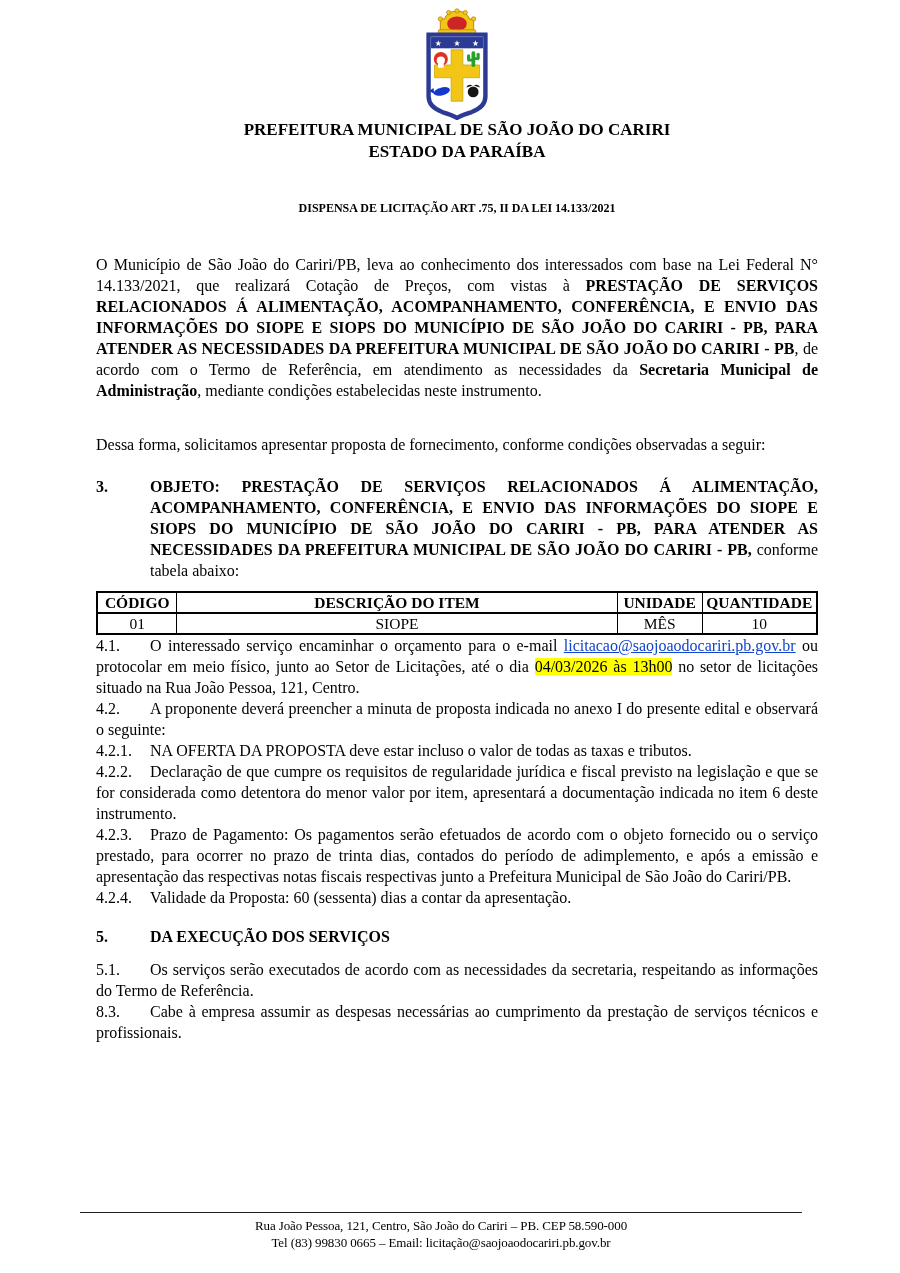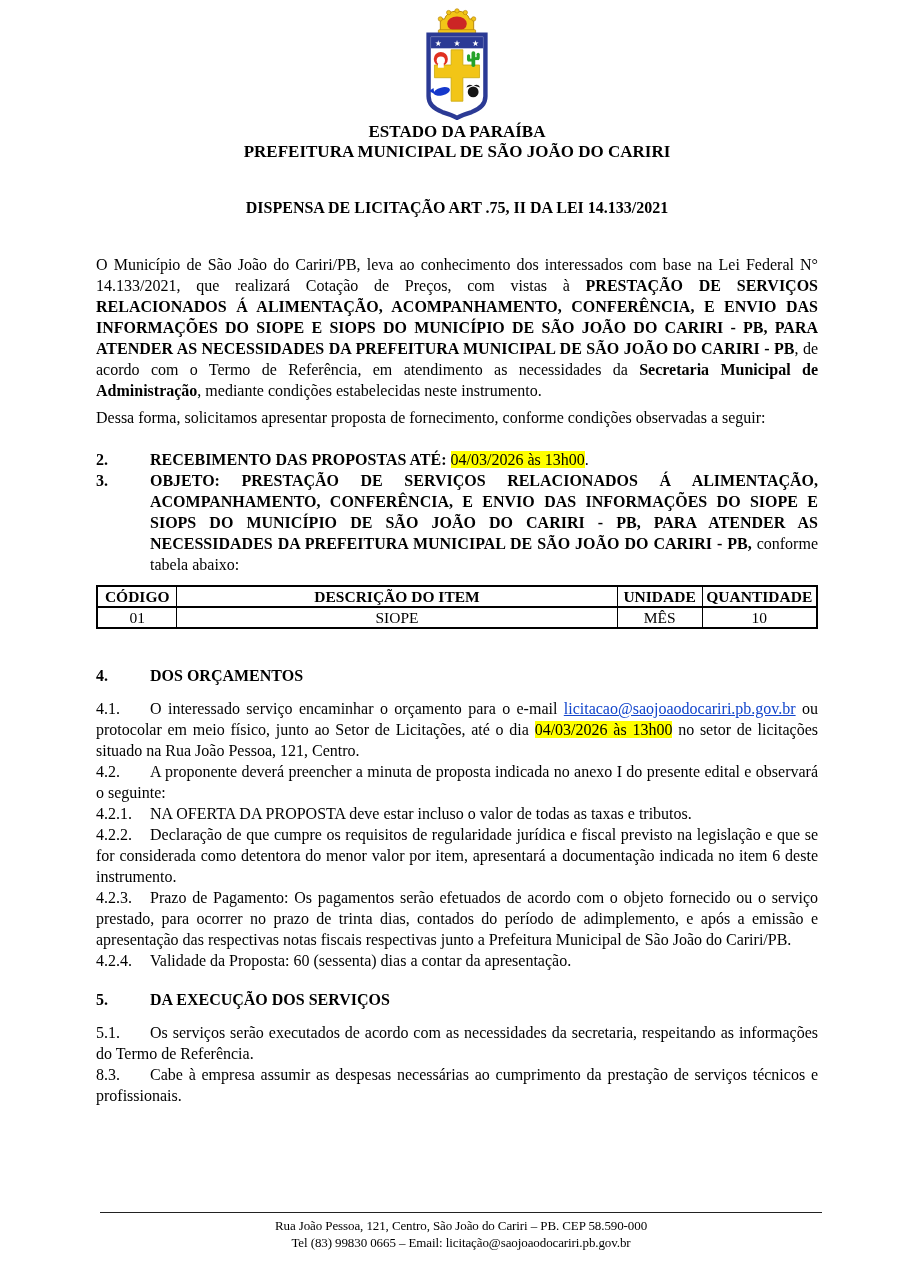--- a/index.html
+++ b/index.html
@@ -8,38 +8,38 @@
     background:#ffffff; color:#000;
     font-family:"Liberation Serif","DejaVu Serif",serif;
     position:relative; overflow:hidden;
   }
   .content { padding:8px 82px 0 96px; }
   .b { font-weight:bold; }
   .hl { background:var(--c-highlight,#ffff00); }
   .lnk { color:var(--c-link,#1144cc); text-decoration:underline; cursor:pointer; }
   .crest { display:block; margin:0 auto; }
   .org-line { font-size:17px; font-weight:bold; line-height:20px; text-align:center; }
-  .doc-title { font-size:16px; font-weight:bold; text-align:center; margin-top:36px; line-height:20px; }
+  .doc-title { font-size:12px; font-weight:bold; text-align:center; margin-top:36px; line-height:20px; }
   p.body { font-size:16px; line-height:21px; text-align:justify; }
   .intro { margin-top:36px; }
-  .request { margin-top:6px; }
+  .request { margin-top:33px; }
   .list { margin-top:21px; }
   .hang { padding-left:54px; text-indent:-54px; }
   .num { display:inline-block; width:54px; text-indent:0; }
   table.items { border-collapse:collapse; width:722px; margin-top:10px; border:2px solid #000; }
   .items th, .items td {
     border:1px solid #000; text-align:center;
     font-size:15.5px; padding:0 0; height:21px;
   }
   .items th { font-weight:bold; border-bottom:2px solid #000; }
   .sec-heading { font-weight:bold; }
   .sec4-heading { margin-top:36px; margin-bottom:12px; }
   .sec5-heading { margin-top:18px; margin-bottom:12px; }
   .footer {
-    position:absolute; left:100px; width:722px; top:1212px;
+    position:absolute; left:80px; width:722px; top:1212px;
     border-top:1px solid #222; padding-top:4px; text-align:center;
   }
   .footer div { font-size:13px; line-height:17px; letter-spacing:-0.1px; }
 </style>
 </head>
 <body>
 
 <div class="content">
 
   <svg class="crest" width="98" height="112" viewBox="0 0 100 114">
@@ -77,31 +77,30 @@
         <polygon points="26,81.5 21.5,84.5 27,87.5"></polygon>
       </g>
       <g fill="var(--c-black)">
         <circle cx="66.5" cy="85.5" r="5.5"></circle>
         <path d="M59.5,81 q1.5,-4.5 6.5,-2 z"></path>
         <path d="M73.5,81 q-1.5,-4.5 -6.5,-2 z"></path>
       </g>
     </g>
   </svg>
 
+  <div class="org-line">PREFEITURA MUNICIPAL DE SÃO JOÃO DO CARIRI</div>
   <div class="org-line" style="margin-top:2px;">ESTADO DA PARAÍBA</div>
-  <div class="org-line">PREFEITURA MUNICIPAL DE SÃO JOÃO DO CARIRI</div>
 
   <div class="doc-title">DISPENSA DE LICITAÇÃO ART .75, II DA LEI 14.133/2021</div>
 
   <p class="body intro"><span>O Município de São João do Cariri/PB, leva ao conhecimento dos interessados com base na Lei Federal N° 14.133/2021, que realizará Cotação de Preços, com vistas à </span><span class="b">PRESTAÇÃO DE SERVIÇOS RELACIONADOS Á ALIMENTAÇÃO, ACOMPANHAMENTO, CONFERÊNCIA, E ENVIO DAS INFORMAÇÕES DO SIOPE E SIOPS DO MUNICÍPIO DE SÃO JOÃO DO CARIRI - PB, PARA ATENDER AS NECESSIDADES DA PREFEITURA MUNICIPAL DE SÃO JOÃO DO CARIRI - PB</span><span>, de acordo com o Termo de Referência, em atendimento as necessidades da </span><span class="b">Secretaria Municipal de Administração</span><span>, mediante condições estabelecidas neste instrumento.</span></p>
 
   <p class="body request">Dessa forma, solicitamos apresentar proposta de fornecimento, conforme condições observadas a seguir:</p>
 
   <div class="list">
-    <p class="body hang"><span class="num b">2.</span><span><span class="b">RECEBIMENTO DAS PROPOSTAS ATÉ: </span><span class="hl">04/03/2026 às 13h00</span><span>.</span></span></p>
     <p class="body hang"><span class="num b">3.</span><span><span class="b">OBJETO: PRESTAÇÃO DE SERVIÇOS RELACIONADOS Á ALIMENTAÇÃO, ACOMPANHAMENTO, CONFERÊNCIA, E ENVIO DAS INFORMAÇÕES DO SIOPE E SIOPS DO MUNICÍPIO DE SÃO JOÃO DO CARIRI - PB, PARA ATENDER AS NECESSIDADES DA PREFEITURA MUNICIPAL DE SÃO JOÃO DO CARIRI - PB,</span><span> conforme tabela abaixo:</span></span></p>
   </div>
 
   <table class="items">
     <colgroup>
       <col style="width:80px">
         <col style="width:442px">
         <col style="width:85px">
         <col style="width:115px">
     </colgroup>
@@ -116,21 +115,20 @@
     <tbody>
       <tr>
         <td>01</td>
         <td>SIOPE</td>
         <td>MÊS</td>
         <td>10</td>
       </tr>
     </tbody>
   </table>
 
-  <p class="body sec-heading sec4-heading"><span class="num">4.</span><span>DOS ORÇAMENTOS</span></p>
 
   <p class="body"><span class="num">4.1.</span><span><span>O interessado serviço encaminhar o orçamento para o e-mail </span><span class="lnk">licitacao@saojoaodocariri.pb.gov.br</span><span> ou protocolar em meio físico, junto ao Setor de Licitações, até o dia </span><span class="hl">04/03/2026 às 13h00</span><span> no setor de licitações situado na Rua João Pessoa, 121, Centro.</span></span></p>
   <p class="body"><span class="num">4.2.</span><span><span>A proponente deverá preencher a minuta de proposta indicada no anexo I do presente edital e observará o seguinte:</span></span></p>
   <p class="body"><span class="num">4.2.1.</span><span><span>NA OFERTA DA PROPOSTA deve estar incluso o valor de todas as taxas e tributos.</span></span></p>
   <p class="body"><span class="num">4.2.2.</span><span><span>Declaração de que cumpre os requisitos de regularidade jurídica e fiscal previsto na legislação e que se for considerada como detentora do menor valor por item, apresentará a documentação indicada no item 6 deste instrumento.</span></span></p>
   <p class="body"><span class="num">4.2.3.</span><span><span>Prazo de Pagamento: Os pagamentos serão efetuados de acordo com o objeto fornecido ou o serviço prestado, para ocorrer no prazo de trinta dias, contados do período de adimplemento, e após a emissão e apresentação das respectivas notas fiscais respectivas junto a Prefeitura Municipal de São João do Cariri/PB.</span></span></p>
   <p class="body"><span class="num">4.2.4.</span><span><span>Validade da Proposta: 60 (sessenta) dias a contar da apresentação.</span></span></p>
 
   <p class="body sec-heading sec5-heading"><span class="num">5.</span><span>DA EXECUÇÃO DOS SERVIÇOS</span></p>
 

